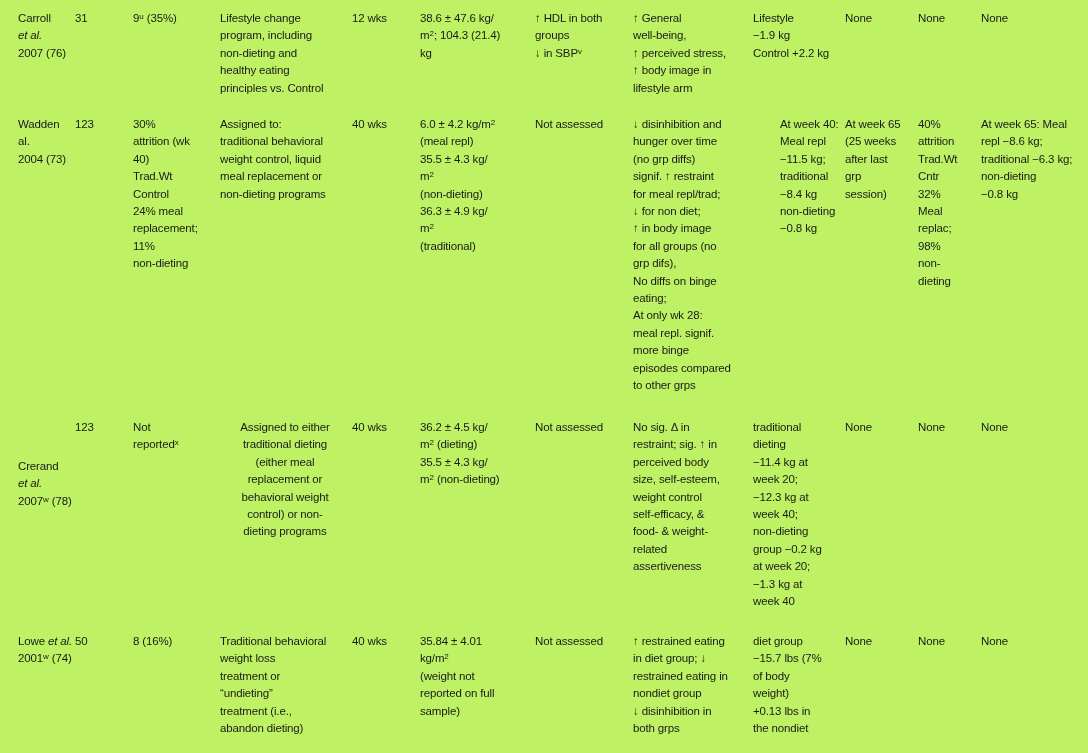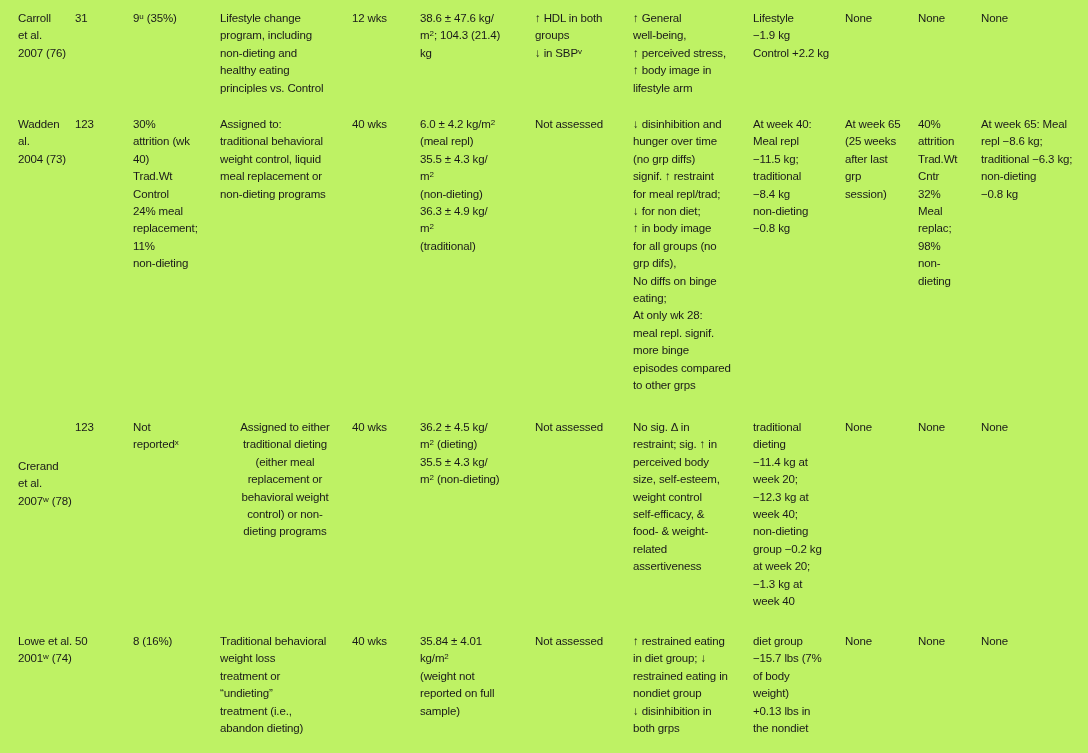--- a/index.html
+++ b/index.html
@@ -9,21 +9,21 @@
     background:#bef264;
     overflow:hidden;
     font-family:"Liberation Sans", sans-serif;
     font-size:11.5px;
     line-height:17.4px;
     letter-spacing:-0.15px;
     color:#1a1a1a;
   }
   .trow{position:absolute;left:0;width:100%;}
   .cell{position:absolute;top:0;white-space:pre;overflow:visible;}
-  .i{}
+  .i{font-style:italic;}
   .sup{font-size:8px;vertical-align:3.5px;line-height:0;letter-spacing:0;}
 </style>
 </head>
 <body>
 
 <div class="page">
   <div>
       <div class="trow" style="top: 10px; height: 106px;">
         <div class="cell" style="left: 18px; width: 58px;">Carroll
 <span class="i">et al.</span>
@@ -92,21 +92,21 @@
 ↑ in body image
 for all groups (no
 grp difs),
 No diffs on binge
 eating;
 At only wk 28:
 meal repl. signif.
 more binge
 episodes compared
 to other grps</div>
-        <div class="cell" style="left: 753px; width: 90px;">At week 40:
+        <div class="cell" style="left: 780px; width: 90px;">At week 40:
 Meal repl
 −11.5 kg;
 traditional
 −8.4 kg
 non-dieting
 −0.8 kg</div>
         <div class="cell" style="left: 845px; width: 71px;">At week 65
 (25 weeks
 after last
 grp

